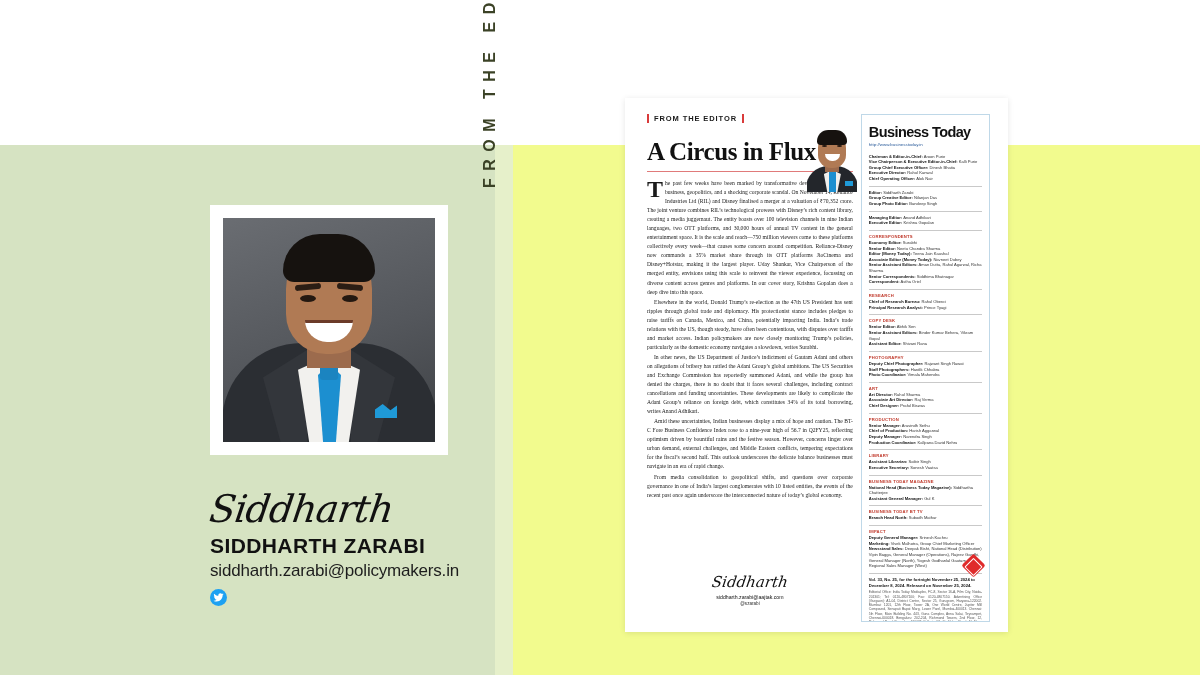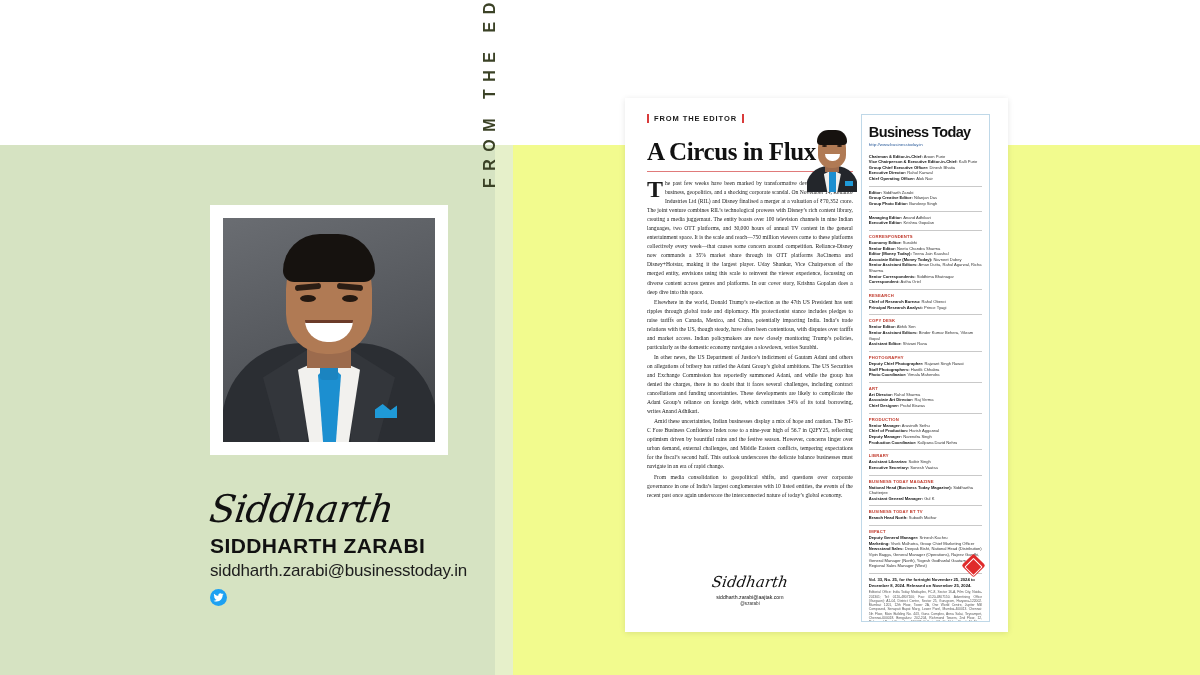--- a/index.html
+++ b/index.html
@@ -440,21 +440,21 @@
       <div class="p-brow-r"></div>
       <div class="p-eye-l"></div>
       <div class="p-eye-r"></div>
       <div class="p-hair"></div>
     </div>
   </div>
 
   <div class="sig-area">
     <div class="sig-script">Siddharth</div>
     <div class="sig-name">SIDDHARTH ZARABI</div>
-    <div class="sig-email">siddharth.zarabi@businesstoday.in</div>
+    <div class="sig-email">siddharth.zarabi@policymakers.in</div>
     <div class="tw-icon">
       <svg viewBox="0 0 24 24" aria-hidden="true">
           <path d="M23 4.9c-.8.4-1.7.6-2.6.8.9-.6 1.6-1.5 2-2.5-.9.5-1.9.9-2.9 1.1-.8-.9-2-1.5-3.3-1.5-2.5 0-4.6 2.1-4.6 4.6 0 .4 0 .7.1 1C8 8.2 4.7 6.4 2.5 3.7c-.4.7-.6 1.5-.6 2.3 0 1.6.8 3 2 3.8-.7 0-1.4-.2-2-.6 0 2.2 1.6 4.1 3.7 4.5-.4.1-.8.2-1.2.2-.3 0-.6 0-.9-.1.6 1.8 2.3 3.2 4.3 3.2-1.6 1.2-3.6 2-5.7 2-.4 0-.7 0-1.1-.1 2 1.3 4.4 2 7 2 8.4 0 13-7 13-13v-.6c.9-.6 1.7-1.4 2.3-2.3z"></path>
         </svg>
     </div>
   </div>
 
   <div class="mag-card">
 
     <div class="mag-left">

